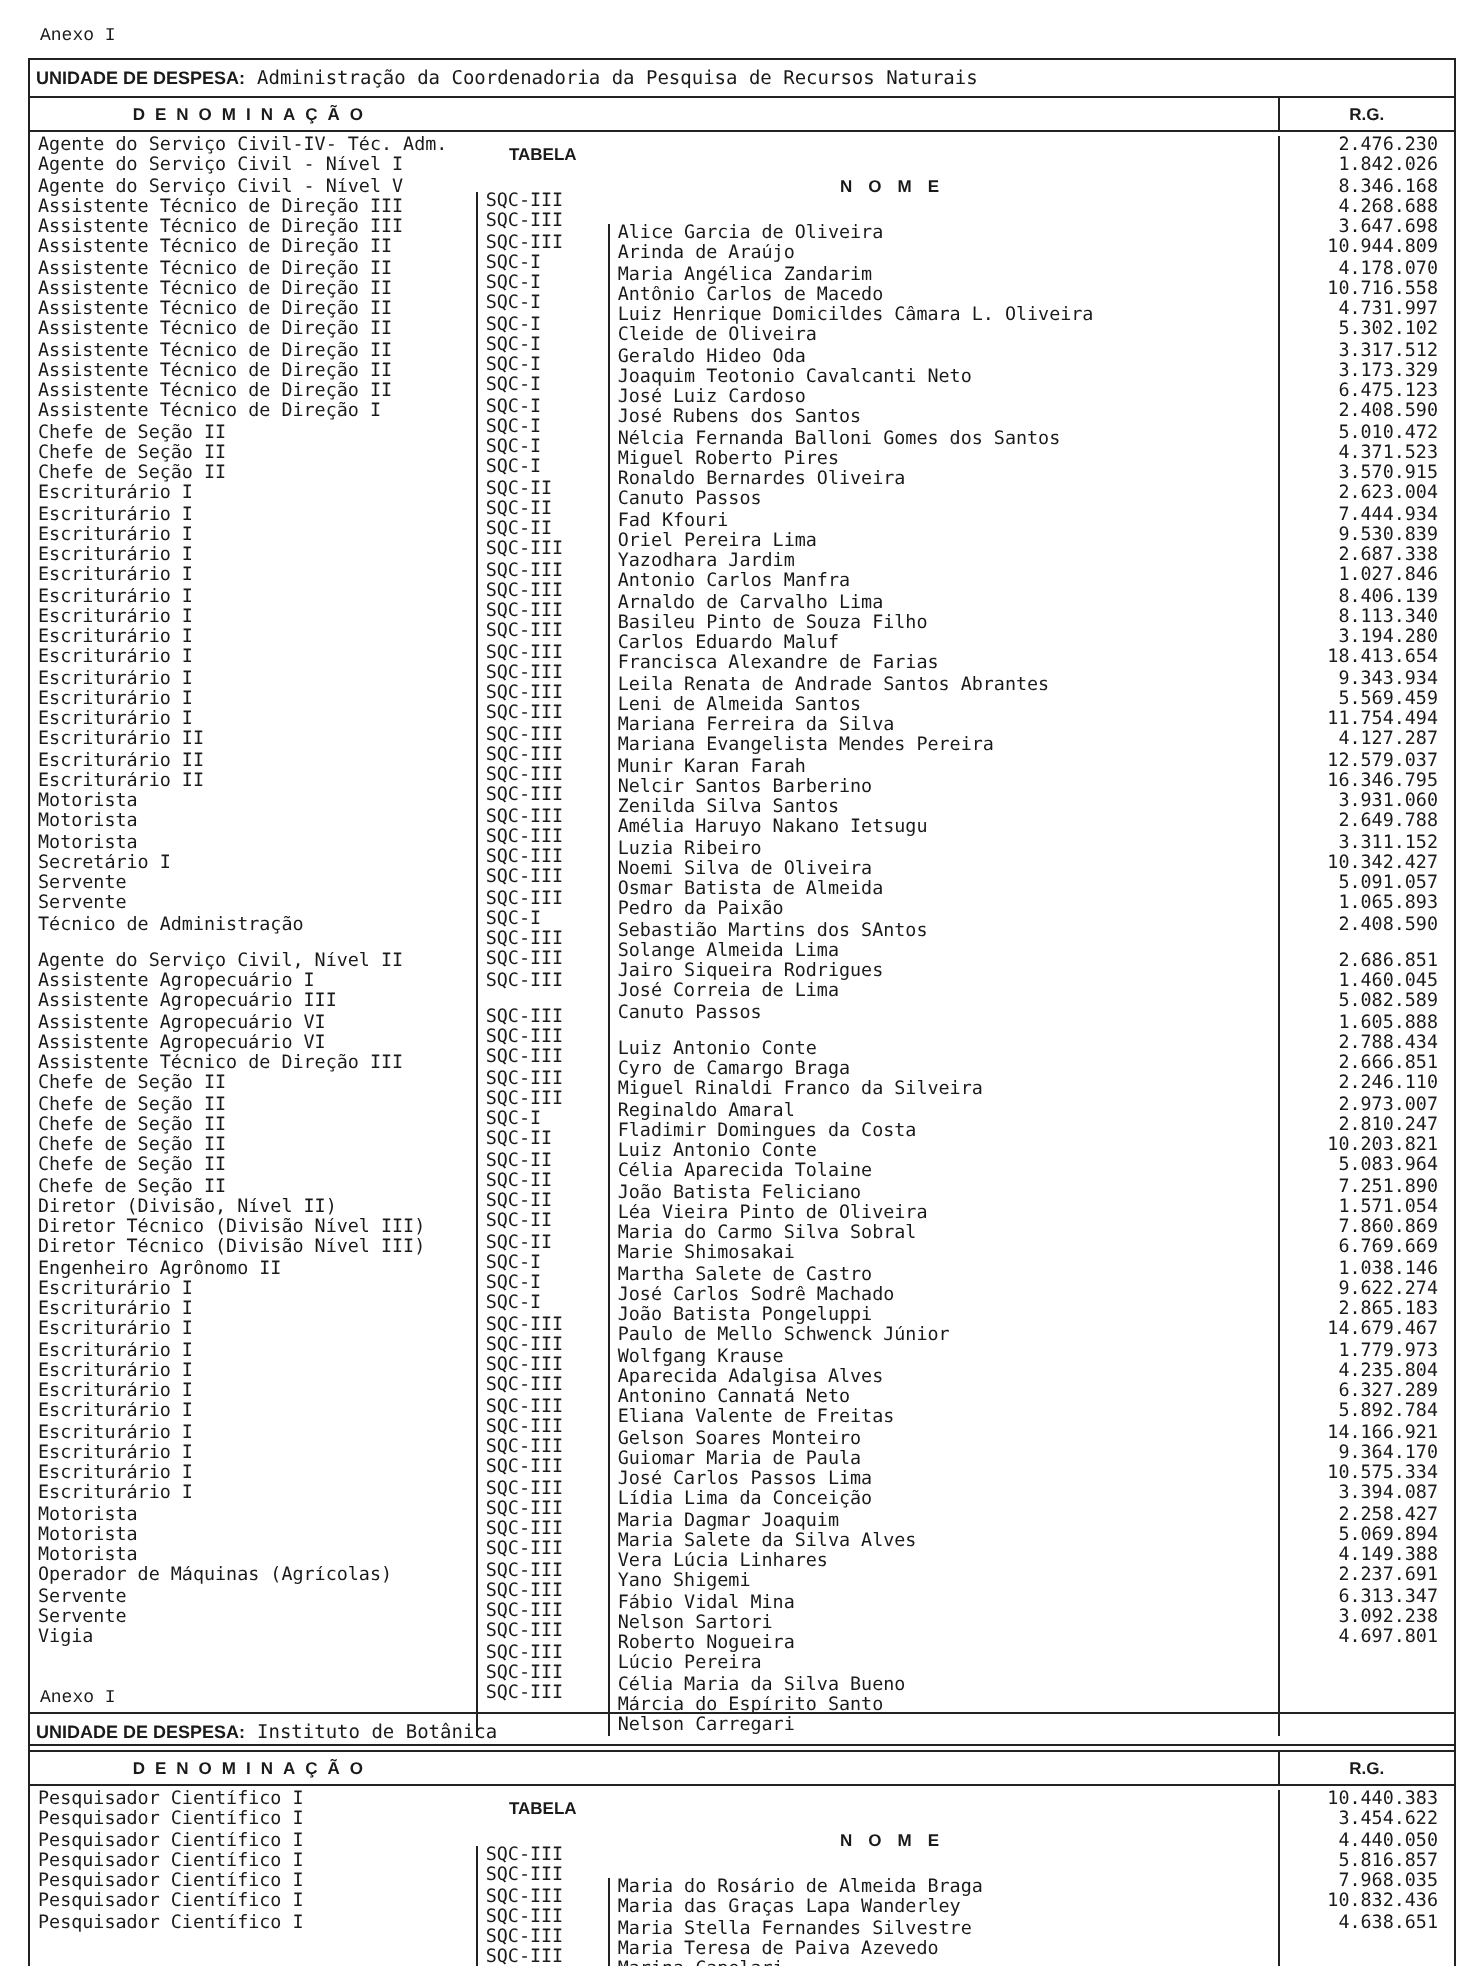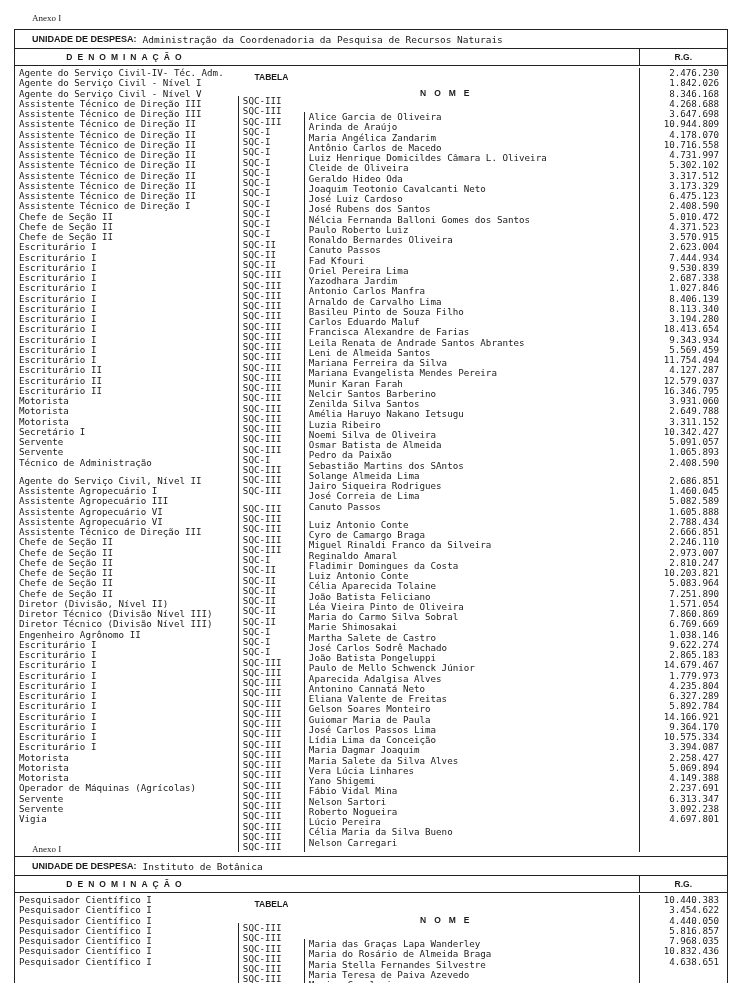--- a/index.html
+++ b/index.html
@@ -1,19 +1,19 @@
 <!DOCTYPE html>
 <html><head>
 <meta charset="utf-8">
 <style>
   html, body { margin: 0; padding: 0; background: #ffffff; }
   body { width: 741px; height: 983px; position: relative; overflow: hidden; font-family: "DejaVu Sans Mono", "Liberation Mono", monospace; color: #1a1a1a; }
-  .anexo { position: absolute; left: 32px; font-size: 9px; font-family: Liberation Serif, serif; }
+  .anexo { position: absolute; left: 20px; font-size: 9px; font-family: Liberation Mono, monospace; }
   .block { position: absolute; left: 14px; width: 714px; }
-  .unidade { border: 1px solid #222; height: 18px; display: flex; align-items: center; padding-left: 17px; font-size: 9.5px; }
+  .unidade { border: 1px solid #222; height: 18px; display: flex; align-items: center; padding-left: 3px; font-size: 9.5px; }
   .unidade .lbl { font-family: "Liberation Sans", sans-serif; font-weight: bold; font-size: 9px; margin-right: 6px; }
   .hdr { display: flex; border-left: 1px solid #222; border-right: 1px solid #222; border-bottom: 1px solid #222; height: 16px; font-family: "Liberation Sans", sans-serif; font-weight: bold; font-size: 8.5px; }
   .hdr div { display: flex; align-items: center; justify-content: center; }
   .c1 { width: 240px; }
   .c2 { width: 70px; border-left: 1px solid #222; margin-top: 28px; }
   .c3 { width: 310px; border-left: 1px solid #222; margin-top: 44px; }
   .c4 { width: 94px; border-left: 1px solid #222; margin-left: 46px; }
   .hdr .c1 { letter-spacing: 5px; }
   .hdr .c3 { letter-spacing: 8px; }
   .body { display: flex; border-left: 1px solid #222; border-right: 1px solid #222; border-bottom: 1px solid #222; padding-top: 2px; padding-bottom: 4px; }
@@ -198,21 +198,21 @@
         <div class="row">Arinda de Araújo</div>
         <div class="row">Maria Angélica Zandarim</div>
         <div class="row">Antônio Carlos de Macedo</div>
         <div class="row">Luiz Henrique Domicildes Câmara L. Oliveira</div>
         <div class="row">Cleide de Oliveira</div>
         <div class="row">Geraldo Hideo Oda</div>
         <div class="row">Joaquim Teotonio Cavalcanti Neto</div>
         <div class="row">José Luiz Cardoso</div>
         <div class="row">José Rubens dos Santos</div>
         <div class="row">Nélcia Fernanda Balloni Gomes dos Santos</div>
-        <div class="row">Paulo Roberto Luiz</div>
+        <div class="row">Miguel Roberto Pires</div>
         <div class="row">Ronaldo Bernardes  Oliveira</div>
         <div class="row">Canuto Passos</div>
         <div class="row">Fad Kfouri</div>
         <div class="row">Oriel Pereira Lima</div>
         <div class="row">Yazodhara Jardim</div>
         <div class="row">Antonio Carlos Manfra</div>
         <div class="row">Arnaldo de Carvalho Lima</div>
         <div class="row">Basileu Pinto de Souza Filho</div>
         <div class="row">Carlos Eduardo Maluf</div>
         <div class="row">Francisca Alexandre de Farias</div>
@@ -242,36 +242,38 @@
         <div class="row">Luiz Antonio Conte</div>
         <div class="row">Célia Aparecida Tolaine</div>
         <div class="row">João Batista Feliciano</div>
         <div class="row">Léa Vieira Pinto de Oliveira</div>
         <div class="row">Maria do Carmo Silva Sobral</div>
         <div class="row">Marie Shimosakai</div>
         <div class="row">Martha Salete de Castro</div>
         <div class="row">José Carlos Sodrê Machado</div>
         <div class="row">João Batista Pongeluppi</div>
         <div class="row">Paulo de Mello Schwenck Júnior</div>
+        <div class="row">Wolfgang Krause</div>
         <div class="row">Aparecida Adalgisa Alves</div>
         <div class="row">Antonino Cannatá Neto</div>
         <div class="row">Eliana Valente de Freitas</div>
         <div class="row">Gelson Soares Monteiro</div>
         <div class="row">Guiomar Maria de Paula</div>
         <div class="row">José Carlos Passos Lima</div>
         <div class="row">Lídia Lima da Conceição</div>
         <div class="row">Maria Dagmar Joaquim</div>
         <div class="row">Maria Salete da Silva Alves</div>
         <div class="row">Vera Lúcia Linhares</div>
         <div class="row">Yano Shigemi</div>
         <div class="row">Fábio Vidal Mina</div>
         <div class="row">Nelson Sartori</div>
         <div class="row">Roberto Nogueira</div>
         <div class="row">Lúcio Pereira</div>
         <div class="row">Célia Maria da Silva Bueno</div>
+        <div class="row">Márcia do Espírito Santo</div>
         <div class="row">Nelson Carregari</div>
       </div>
     <div class="col c4">
         <div class="row">2.476.230</div>
         <div class="row">1.842.026</div>
         <div class="row">8.346.168</div>
         <div class="row">4.268.688</div>
         <div class="row">3.647.698</div>
         <div class="row">10.944.809</div>
         <div class="row">4.178.070</div>
@@ -371,22 +373,22 @@
     <div class="col c2">
         <div class="row">SQC-III</div>
         <div class="row">SQC-III</div>
         <div class="row">SQC-III</div>
         <div class="row">SQC-III</div>
         <div class="row">SQC-III</div>
         <div class="row">SQC-III</div>
         <div class="row">SQC-III</div>
       </div>
     <div class="col c3">
+        <div class="row">Maria do Rosário de Almeida Braga</div>
         <div class="row">Maria das Graças Lapa Wanderley</div>
-        <div class="row">Maria do Rosário de Almeida Braga</div>
         <div class="row">Maria Stella Fernandes Silvestre</div>
         <div class="row">Maria Teresa de Paiva Azevedo</div>
         <div class="row">Marina Capelari</div>
         <div class="row">Marisa Domingos</div>
         <div class="row">Miriam Borges Xavier</div>
       </div>
     <div class="col c4">
         <div class="row">10.440.383</div>
         <div class="row">3.454.622</div>
         <div class="row">4.440.050</div>

